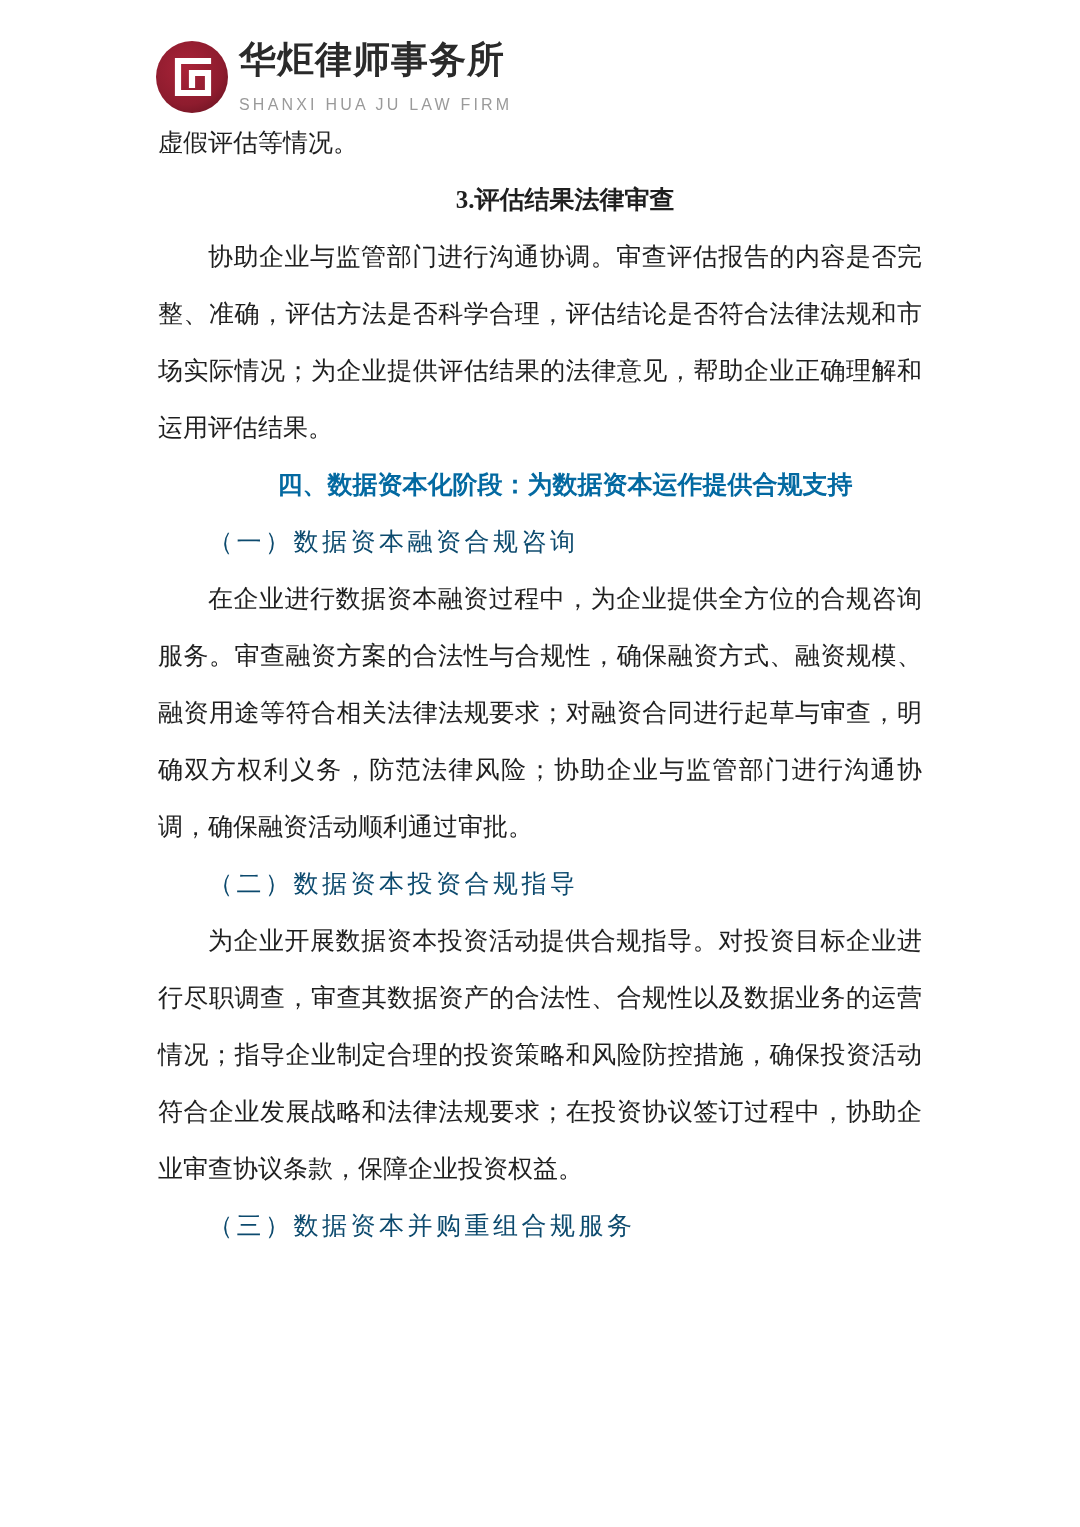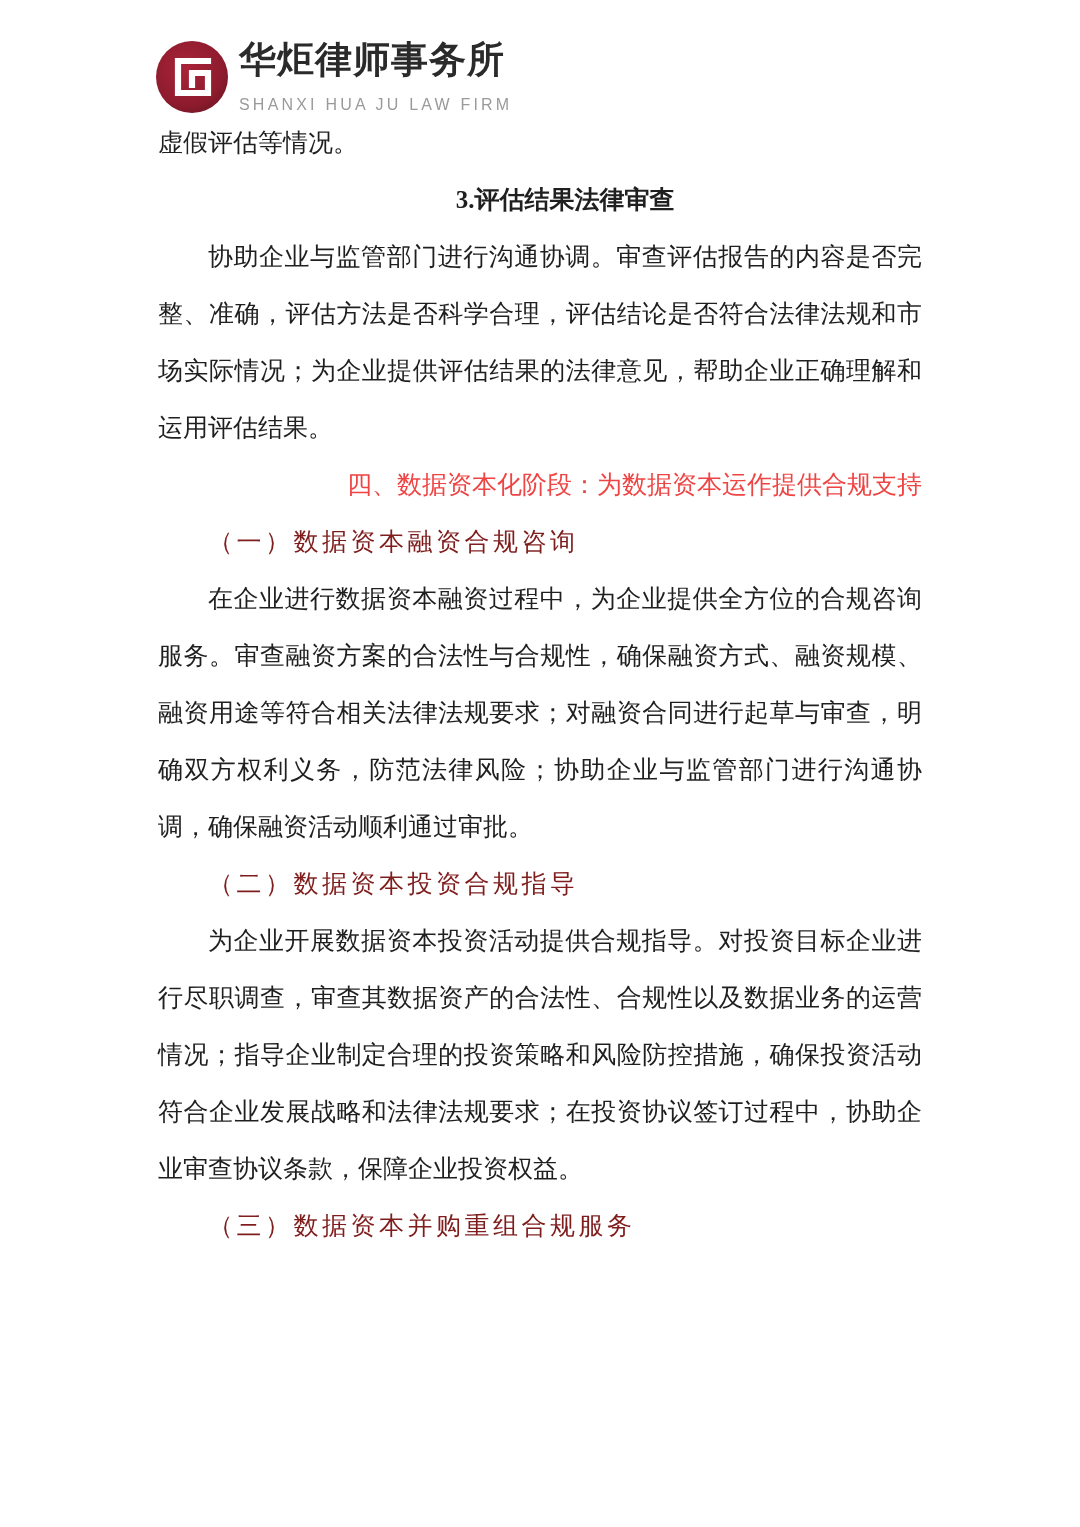--- a/index.html
+++ b/index.html
@@ -68,31 +68,31 @@
     text-indent: 0;
   }
   .block-heading-num {          
     text-indent: 2em;
     font-weight: bold;
     text-align: center;
   }
   .block-heading-section {      
     text-indent: 2em;
     font-family: "Liberation Sans", "DejaVu Sans", sans-serif;
-    font-weight: normal;
+    font-weight: bold;
     font-size: 26px;
-    text-align: right;
-    color: #ef4444;
+    text-align: center;
+    color: #0369a1;
   }
   .block-sub-kai {              
     text-indent: 2em;
     font-weight: normal;
     letter-spacing: 3.5px;
     text-align: left;
-    color: #7f1d1d;
+    color: #0c4a6e;
   }
   .block-paragraph {
     text-indent: 2em;
   }
 </style>
 </head>
 <body>
 
 <div class="page">
 

